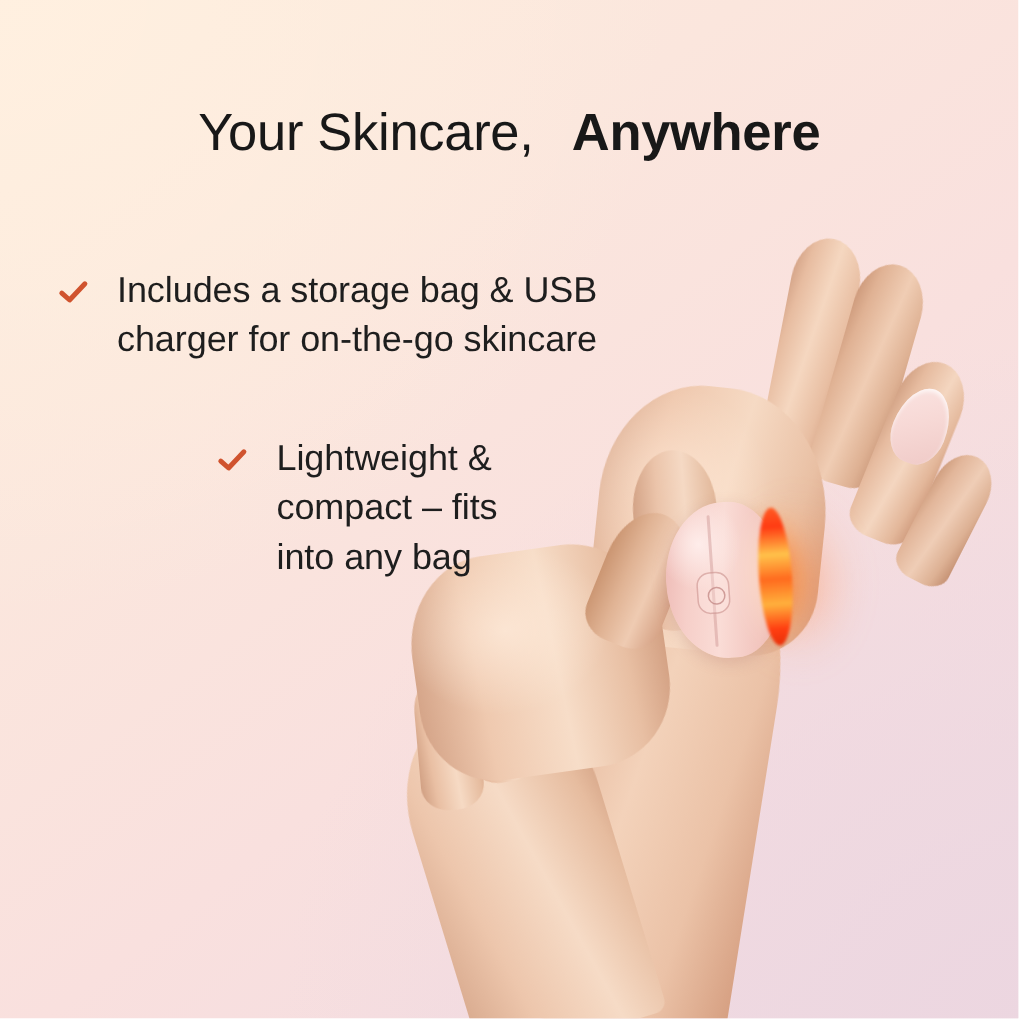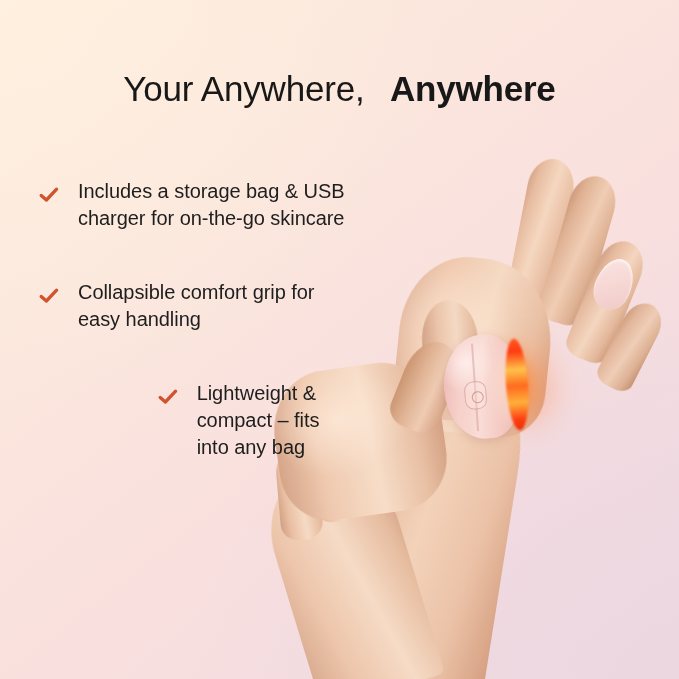--- a/index.html
+++ b/index.html
@@ -52,21 +52,21 @@
 
   .check {
     flex:0 0 auto;
     width:22px; height:22px;
     margin-top:6px;
     margin-right:18px;
   }
   .check svg { display:block; width:22px; height:22px; }
 
   .bullet-text {
-    font-size:20px;
+    font-size:24px;
     line-height:1.37;
     color:#1E1E1E;
     font-weight:400;
     letter-spacing:-0.05px;
     white-space:pre-line;
   }
 
   
   .photo {
     position:absolute;
@@ -286,43 +286,34 @@
 
   <div class="device-wrap">
     <div class="glow-spill"></div>
     <div class="device-body"></div>
     <div class="device-seam"></div>
     <div class="device-btn"></div>
     <div class="glow-halo"></div>
     <div class="glow-core"></div>
   </div>
 
-  <h1 class="headline"><span>Your Anywhere, </span><span class="bold">Anywhere</span></h1>
+  <h1 class="headline"><span>Your Skincare, </span><span class="bold">Anywhere</span></h1>
 
   <ul class="bullets" style="list-style:none;">
 
     <li class="bullet">
       <span class="check">
         <svg viewBox="0 0 22 22" aria-hidden="true">
           <path d="M3.2 11.4 L8.4 16.0 L18.6 5.2" fill="none" stroke="#D0532E" stroke-width="3.3" stroke-linecap="round" stroke-linejoin="round"></path>
         </svg>
       </span>
       <span class="bullet-text">Includes a storage bag &amp; USB
 charger for on-the-go skincare</span>
     </li>
 
-    <li class="bullet">
-      <span class="check">
-        <svg viewBox="0 0 22 22" aria-hidden="true">
-          <path d="M3.2 11.4 L8.4 16.0 L18.6 5.2" fill="none" stroke="#D0532E" stroke-width="3.3" stroke-linecap="round" stroke-linejoin="round"></path>
-        </svg>
-      </span>
-      <span class="bullet-text">Collapsible comfort grip for
-easy handling</span>
-    </li>
 
     <li class="bullet">
       <span class="check">
         <svg viewBox="0 0 22 22" aria-hidden="true">
           <path d="M3.2 11.4 L8.4 16.0 L18.6 5.2" fill="none" stroke="#D0532E" stroke-width="3.3" stroke-linecap="round" stroke-linejoin="round"></path>
         </svg>
       </span>
       <span class="bullet-text">Lightweight &amp;
 compact – fits
 into any bag</span>

